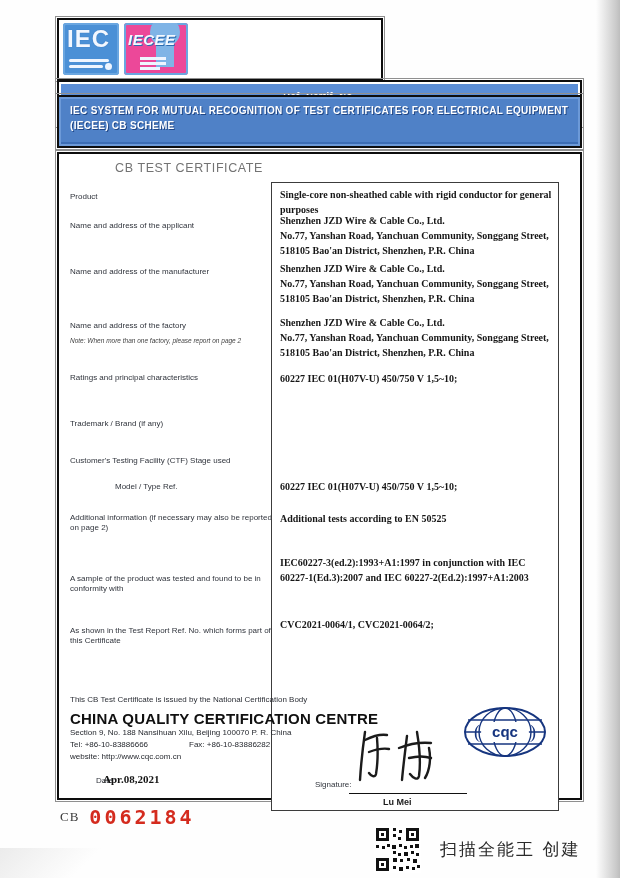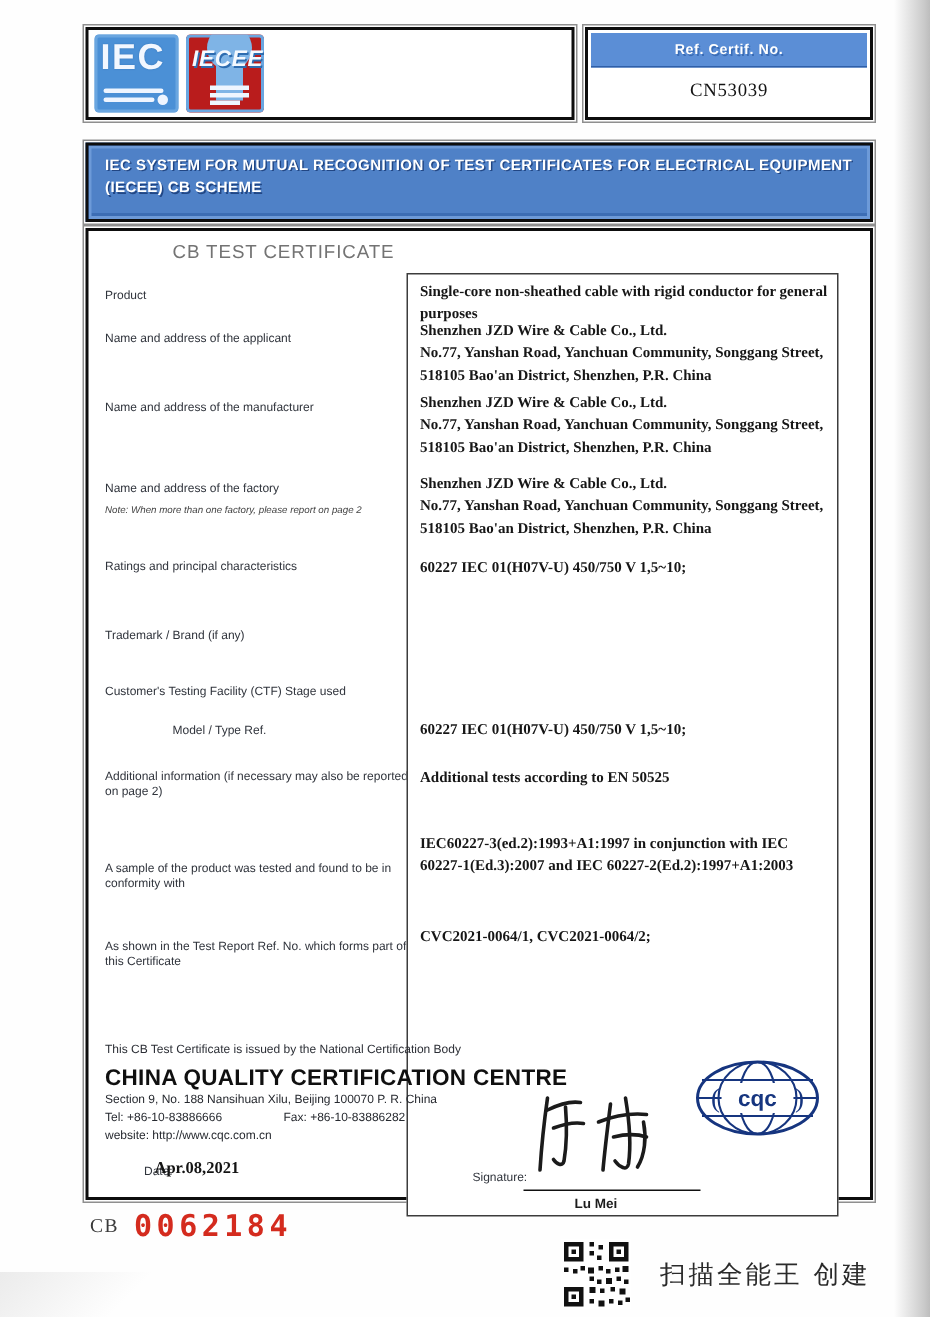--- a/index.html
+++ b/index.html
@@ -13,39 +13,39 @@
   .scan-edge-right {
     position:absolute; top:0; right:0; width:24px; height:100%;
     background:linear-gradient(to right, rgba(255,255,255,0), #c9c9c9 85%, #bdbdbd);
   }
   .scan-edge-bottom {
     position:absolute; left:0; bottom:0; width:140px; height:30px;
     background:linear-gradient(135deg, rgba(200,200,200,.35), rgba(255,255,255,0) 60%);
   }
 
   
-  .header-row { position:absolute; left:57px; top:18px; width:525px; height:62px; display:flex; }
+  .header-row { position:absolute; left:57px; top:18px; width:525px; height:62px; display:flex;flex-direction:column; }
   .logo-box {
     width:326px; height:62px; border:2px solid #0d0d0d; outline:1px solid #8f8f8f; outline-offset:1px;
     background:#fff; display:flex; align-items:center; padding:3px 4px; gap:5px; margin-right:7px;
   }
   .iec-logo {
     width:56px; height:52px; background:#4b90d6; border-radius:3px; position:relative;
     box-shadow:inset 0 0 0 2px #6aa6e0;
   }
   .iec-logo .iec-txt {
     position:absolute; left:4px; top:2px; font-size:24px; font-weight:bold; color:#f2f7ff;
     letter-spacing:1px; text-shadow:0 0 1px #2d6cb0;
   }
   .iec-logo .bar { position:absolute; left:6px; height:3px; background:#eef5ff; border-radius:2px; }
   .iec-logo .bar1 { top:36px; width:40px; }
   .iec-logo .bar2 { top:42px; width:34px; }
   .iec-logo .dot { position:absolute; left:42px; top:40px; width:7px; height:7px; border-radius:50%; background:#eef5ff; }
   .iecee-logo {
-    width:52px; height:52px; background:#b91c1c; border-radius:3px; position:relative; overflow:hidden;
+    width:64px; height:52px; background:#ec4899; border-radius:3px; position:relative; overflow:hidden;
     box-shadow:inset 0 0 0 2px #6aa6e0;
     text-align:center;
   }
   .iecee-bulb { position:absolute; right:8px; top:-6px; width:30px; height:30px; border-radius:50%; background:#7fb4e6; }
   .iecee-bulb2 { position:absolute; right:14px; top:20px; width:18px; height:24px; background:#7fb4e6; }
   .iecee-logo .iecee-txt {
     position:absolute; left:4px; top:8px; font-size:15px; font-weight:bold; font-style:italic;
     color:#f4f9ff; letter-spacing:.5px; text-shadow:1px 1px 0 #2d6cb0;
   }
   .iecee-logo .bar { position:absolute; height:2.5px; background:#eef5ff; }

